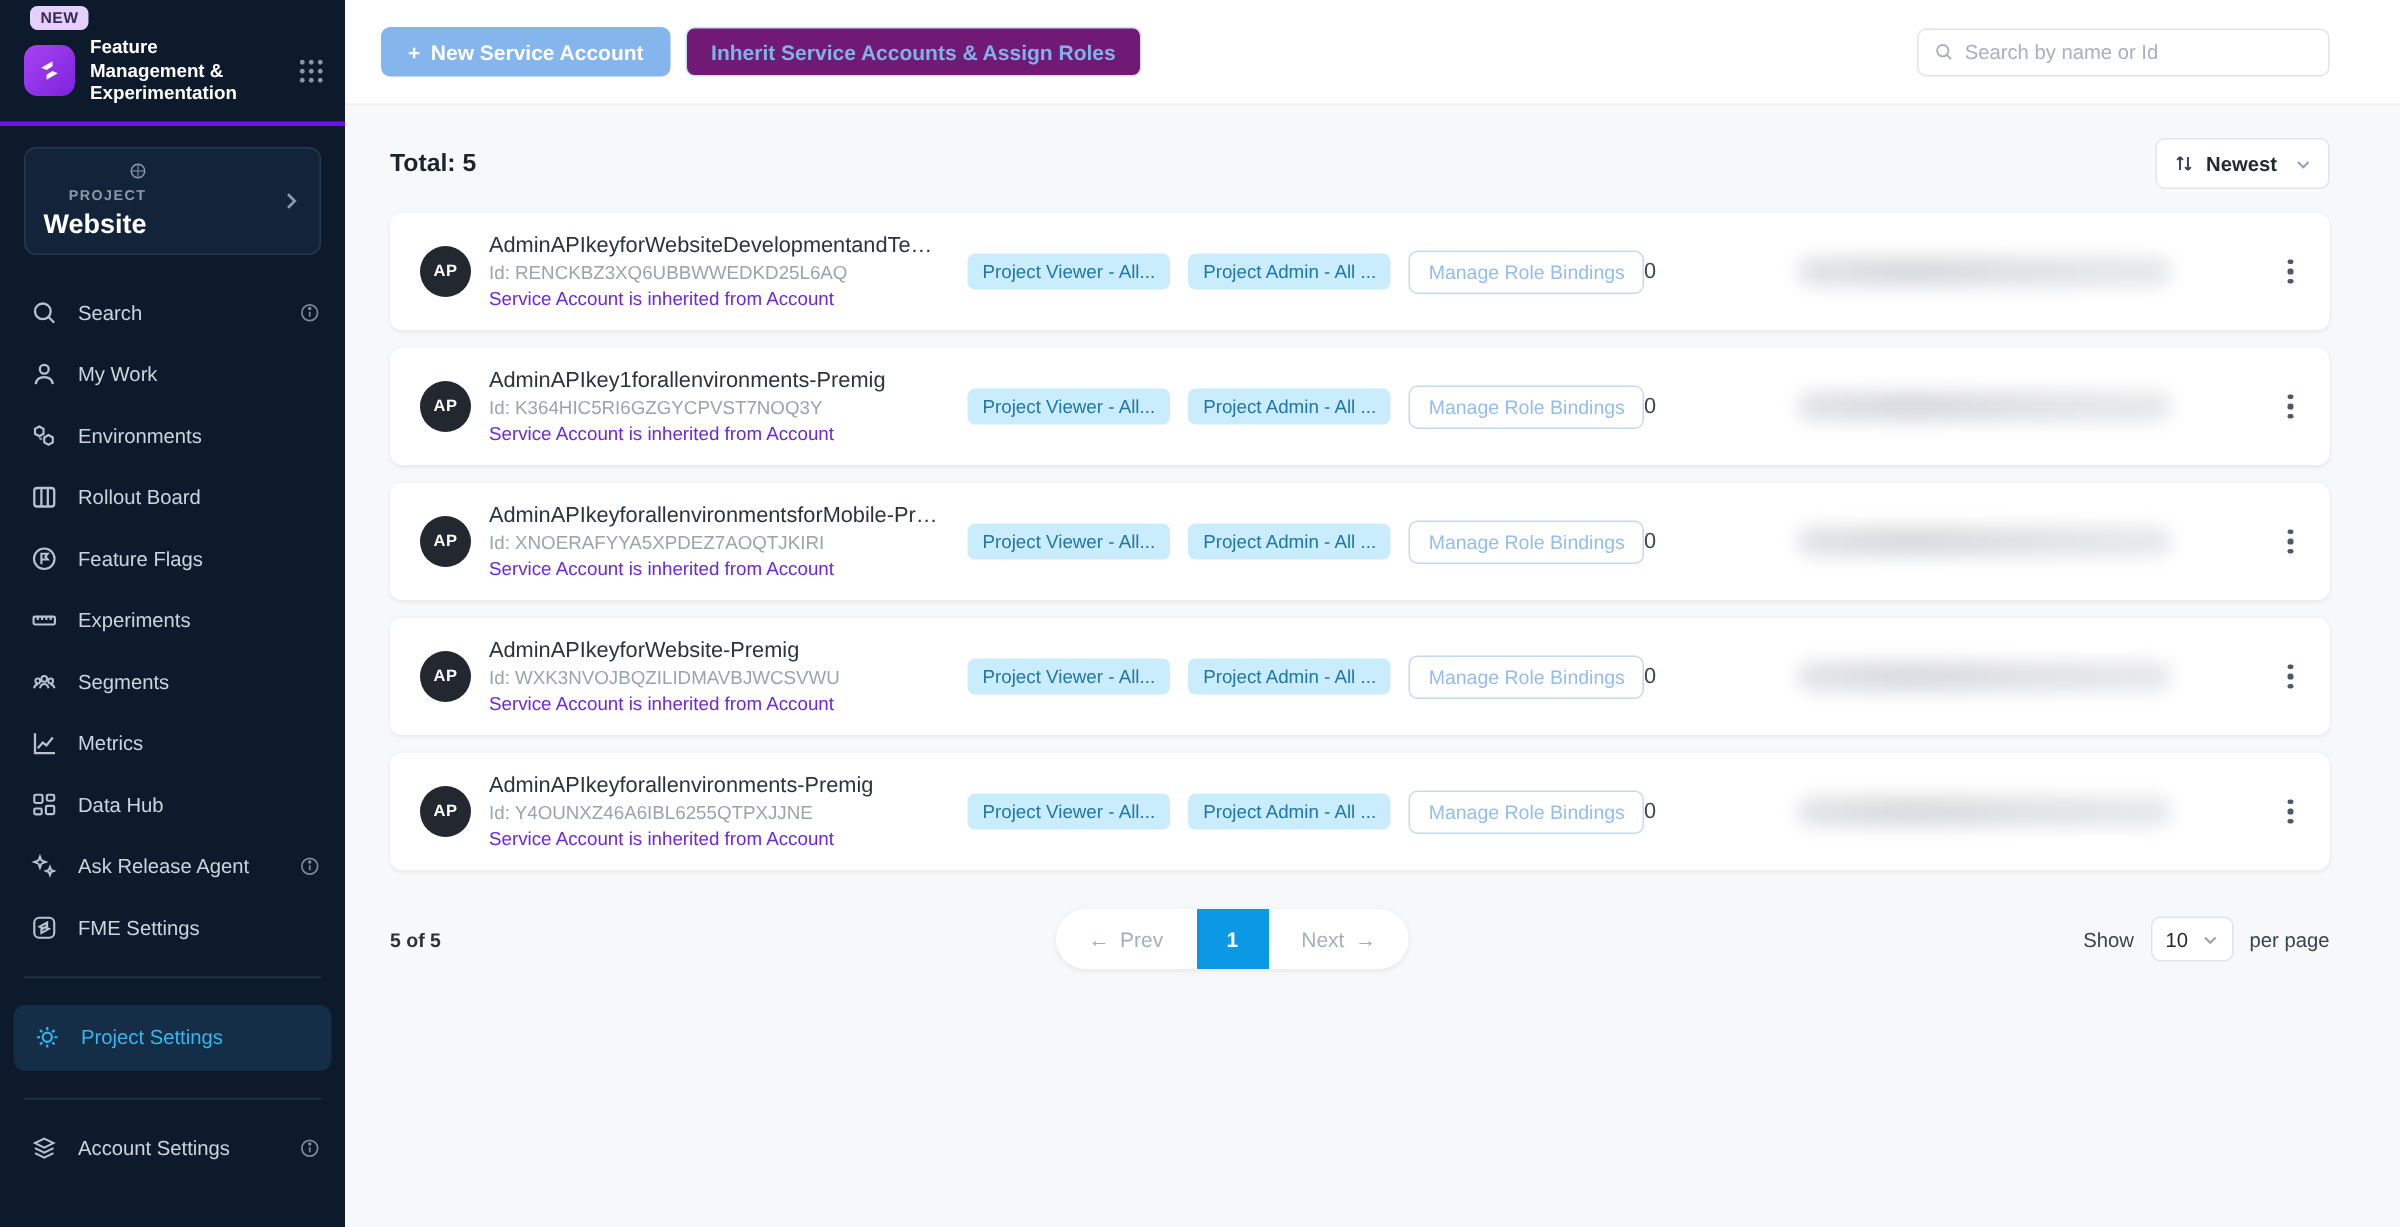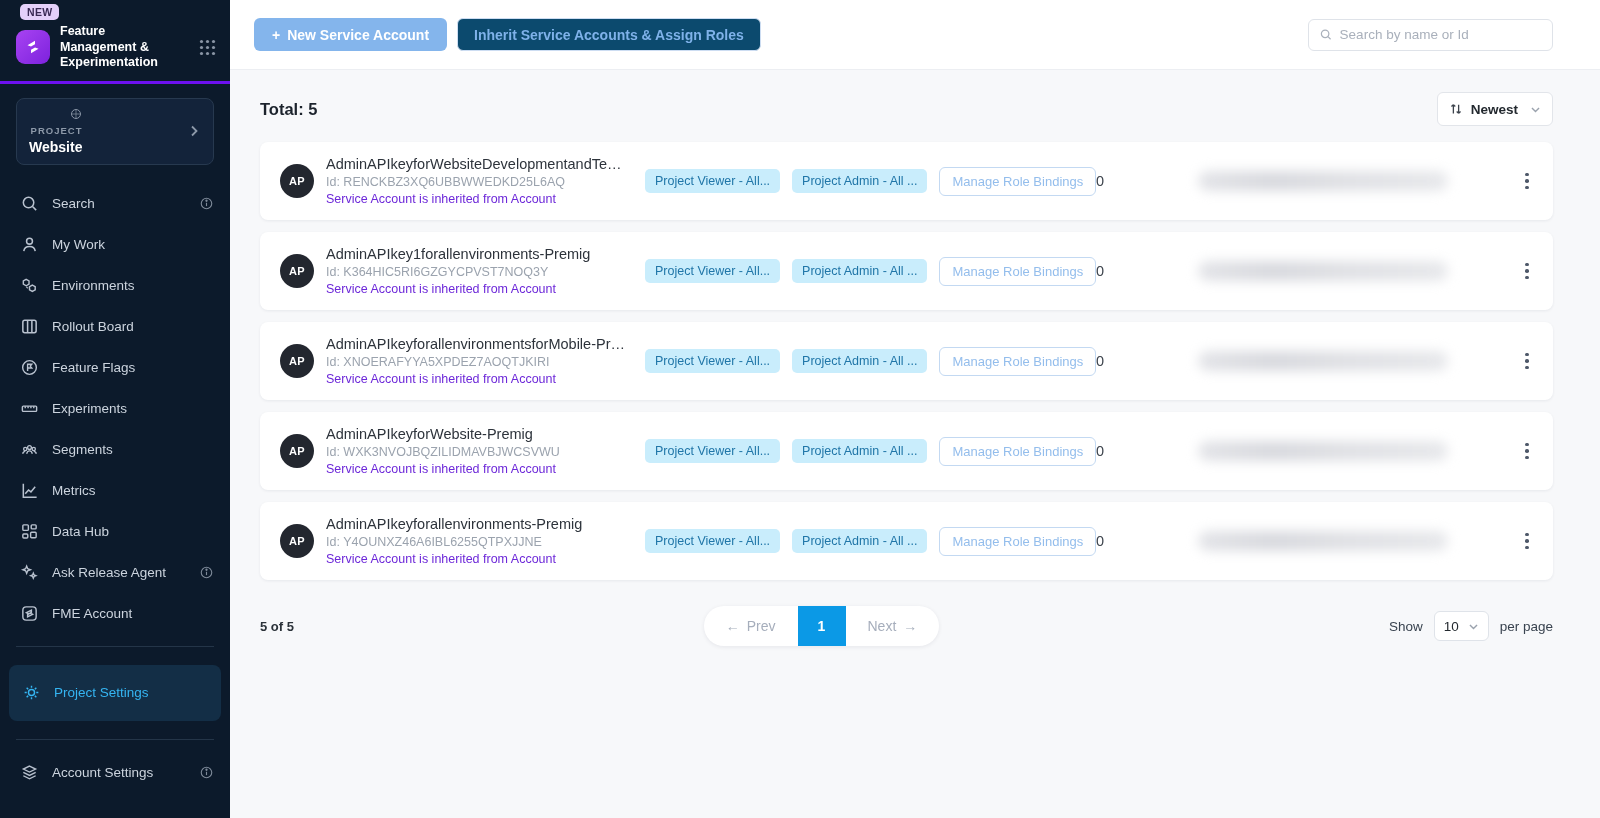--- a/index.html
+++ b/index.html
@@ -10,36 +10,36 @@
   
   .sidebar { width:230px; min-width:230px; height:818px; background:#0c1a2b; color:#ccd4de; display:flex; flex-direction:column; }
   .side-header { position:relative; padding:24px 14px 10px 16px; border-bottom:3px solid #6d11ef; display:flex; align-items:center; gap:10px; }
   .new-badge { position:absolute; top:4px; left:20px; background:#e4d0fa; color:#3a2a55; font-size:10.5px; font-weight:700; padding:2px 7px; border-radius:5px; letter-spacing:.3px; }
   .logo-sq { width:34px; height:34px; border-radius:9px; background:linear-gradient(135deg,#a843f2,#7d22dd); display:flex; align-items:center; justify-content:center; flex-shrink:0; }
   .app-title { font-size:12.5px; font-weight:700; color:#fff; line-height:1.25; width:112px; }
   .grid-icon { margin-left:auto; color:#8a95a5; }
   .project-card { margin:14px 16px 4px 16px; background:#13233a; border:1px solid #27394f; border-radius:8px; padding:9px 12px; display:flex; align-items:center; cursor:pointer; }
   .project-meta { display:flex; flex-direction:column; gap:3px; }
   .project-label { display:flex; align-items:flex-end; gap:5px; font-size:9.5px; font-weight:700; letter-spacing:1px; color:#8d99a9;flex-direction:column; }
-  .project-name { font-size:14px; font-weight:700; color:#fff; }
+  .project-name { font-size:18px; font-weight:700; color:#fff; }
   .project-card .chev { margin-left:auto; color:#8d99a9; }
   .nav { padding-top:14px; }
   .nav-item { display:flex; align-items:center; gap:13px; height:41px; padding:0 16px 0 20px; font-size:13.5px; font-weight:500; color:#ccd4de; cursor:pointer; }
   .nav-item .ic { color:#b9c2cf; flex-shrink:0; }
   .nav-item .info { margin-left:auto; color:#7e8a99; }
   .side-divider { height:1px; background:#243548; margin:12px 16px; }
-  .nav-item.active { margin:18px 9px; border-radius:8px; background:#132e46; color:#35b5f2; height:56px; padding-left:13px; }
+  .nav-item.active { margin:18px 9px; border-radius:8px; background:#132e46; color:#35b5f2; height:44px; padding-left:13px; }
   .nav-item.active .ic { color:#35b5f2; }
 
   
   .main { flex:1; display:flex; flex-direction:column; }
   .topbar { height:70px; background:#fff; border-bottom:1px solid #eceef2; display:flex; align-items:center; padding:0 47px 0 24px; gap:10px; }
   .btn-primary { background:#84b5ec; color:#fff; border:none; border-radius:6px; height:33px; padding:0 18px; font-size:14px; font-weight:700; font-family:inherit; display:flex; align-items:center; gap:7px; cursor:pointer; }
-  .btn-secondary { background:#0c4a6e; color:#7fb2ea; border:1px solid #cdddf2; border-radius:6px; height:33px; padding:0 16px; font-size:14px; font-weight:700; font-family:inherit; cursor:pointer; }
-  .search-box { margin-left:auto; width:245px; height:32px; border:1px solid #dfe3e9; border-radius:6px; background:#fff; display:flex; align-items:center; padding:0 10px; gap:7px; color:#a9b0bb; }
+  .btn-secondary { background:#701a75; color:#7fb2ea; border:1px solid #cdddf2; border-radius:6px; height:33px; padding:0 16px; font-size:14px; font-weight:700; font-family:inherit; cursor:pointer; }
+  .search-box { margin-left:auto; width:275px; height:32px; border:1px solid #dfe3e9; border-radius:6px; background:#fff; display:flex; align-items:center; padding:0 10px; gap:7px; color:#a9b0bb; }
   .search-box input { border:none; outline:none; width:100%; font-size:13.5px; font-family:inherit; color:#3c434c; background:transparent; }
   .search-box input::placeholder { color:#a9b0bb; }
 
   .content { padding:0 47px 0 30px; }
   .total-row { margin-top:22px; display:flex; align-items:center; justify-content:space-between; }
   .total { font-size:16.5px; font-weight:700; color:#1c232c; }
   .sort-btn { background:#fff; border:1px solid #e2e5ea; border-radius:6px; height:31px; padding:16px 11px; display:flex; align-items:center; gap:8px; font-size:13.5px; font-weight:700; color:#23292f; cursor:pointer; }
   .sort-btn .chev { color:#9aa2ad; margin-left:4px; }
 
   .tbl-head, .row-card { display:grid; grid-template-columns:365px 421px 132px 1fr 20px; align-items:center; padding:0 16px 0 20px; }
@@ -197,21 +197,21 @@
           <circle cx="10" cy="10" r="7"></circle>
           <path d="M10 9v4.5"></path>
           <circle cx="10" cy="6.3" r=".8" fill="currentColor"></circle>
         </svg>
     </div>
     <div class="nav-item">
       <svg class="ic" width="19" height="19" viewBox="0 0 20 20" fill="none" stroke="currentColor" stroke-width="1.5">
           <rect x="3" y="3" width="14" height="14" rx="3.5"></rect>
           <path d="M6.8 9.2 12 6.4v2.4l-2.8 1.6zM13.2 10.8 8 13.6v-2.4l2.8-1.6z"></path>
         </svg>
-      <span>FME Account</span>
+      <span>FME Settings</span>
     </div>
 
     <div class="side-divider"></div>
 
     <div class="nav-item active">
       <svg class="ic" width="19" height="19" viewBox="0 0 20 20" fill="none" stroke="currentColor" stroke-width="1.5">
           <circle cx="10" cy="10" r="3.2"></circle>
           <path d="M10 2.8v2.2M10 15v2.2M2.8 10H5M15 10h2.2M4.9 4.9l1.6 1.6M13.5 13.5l1.6 1.6M15.1 4.9l-1.6 1.6M6.5 13.5l-1.6 1.6"></path>
         </svg>
       <span>Project Settings</span>

